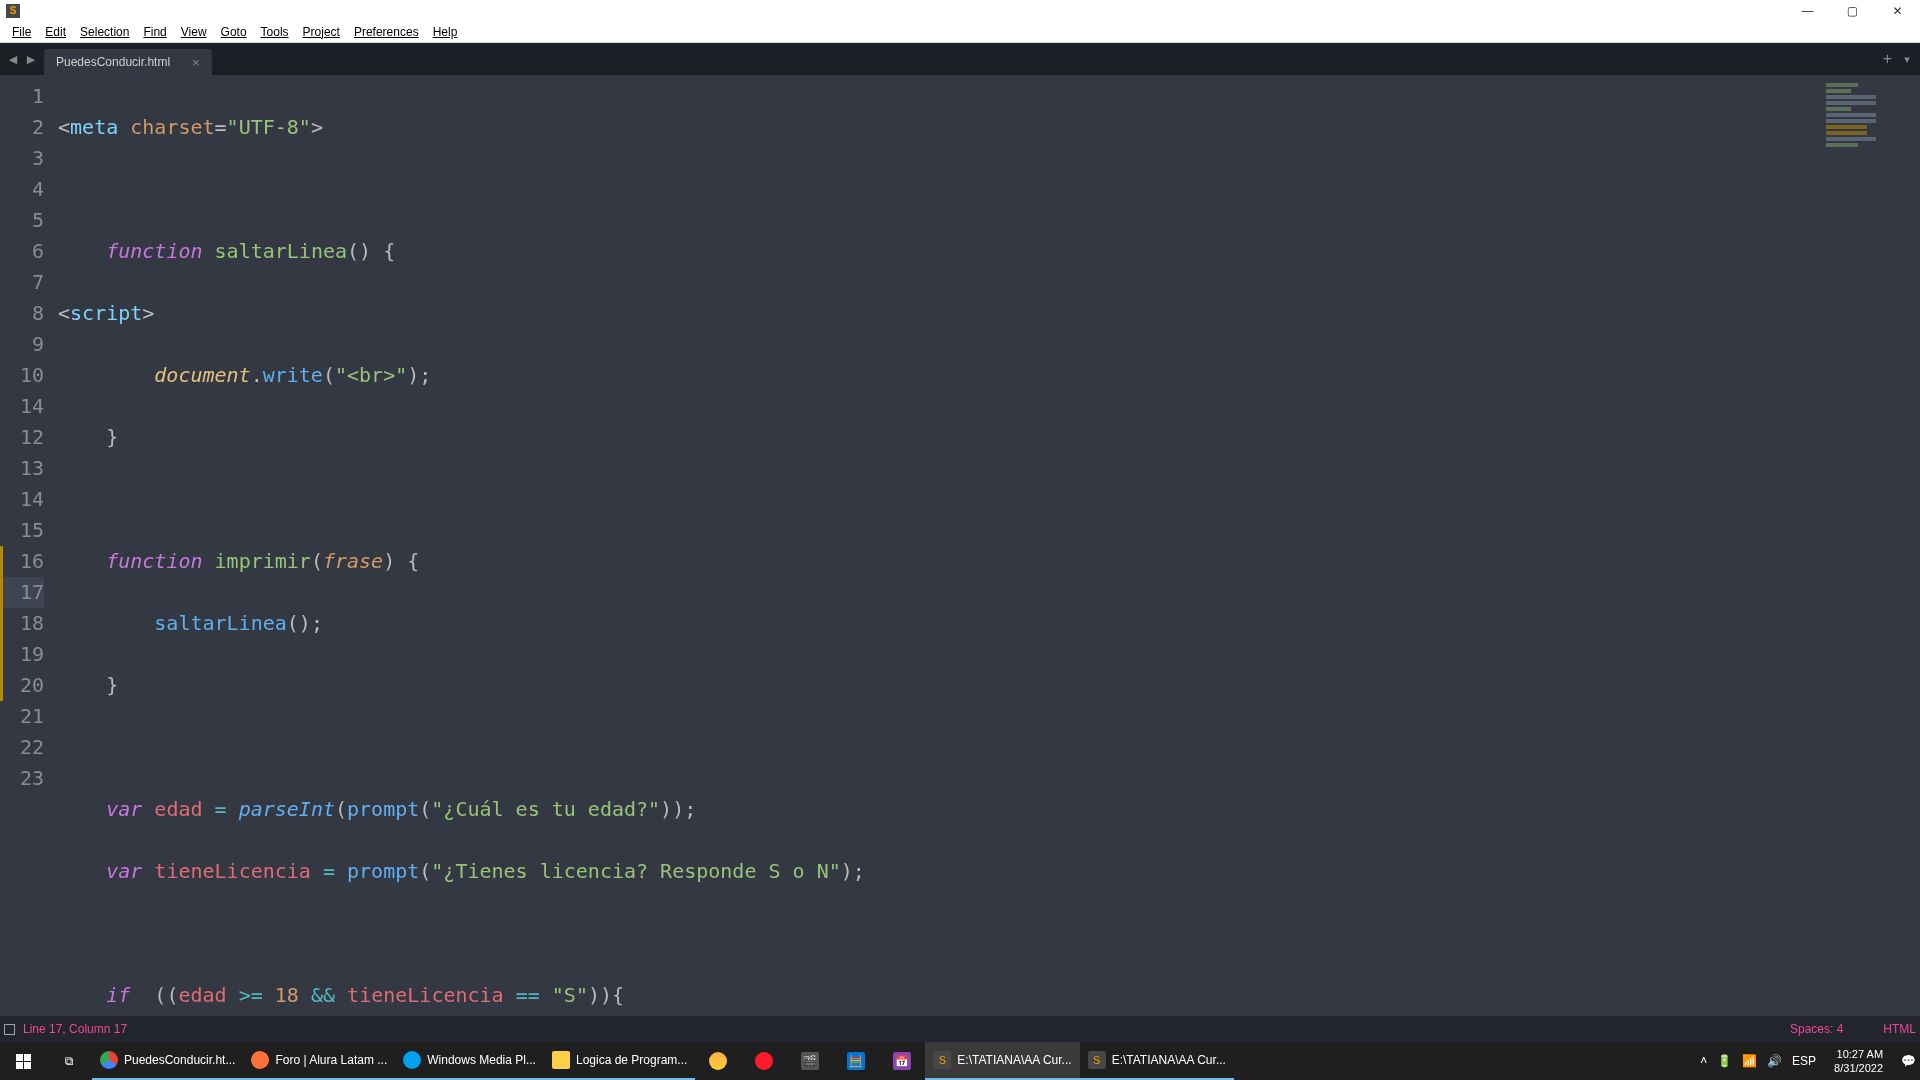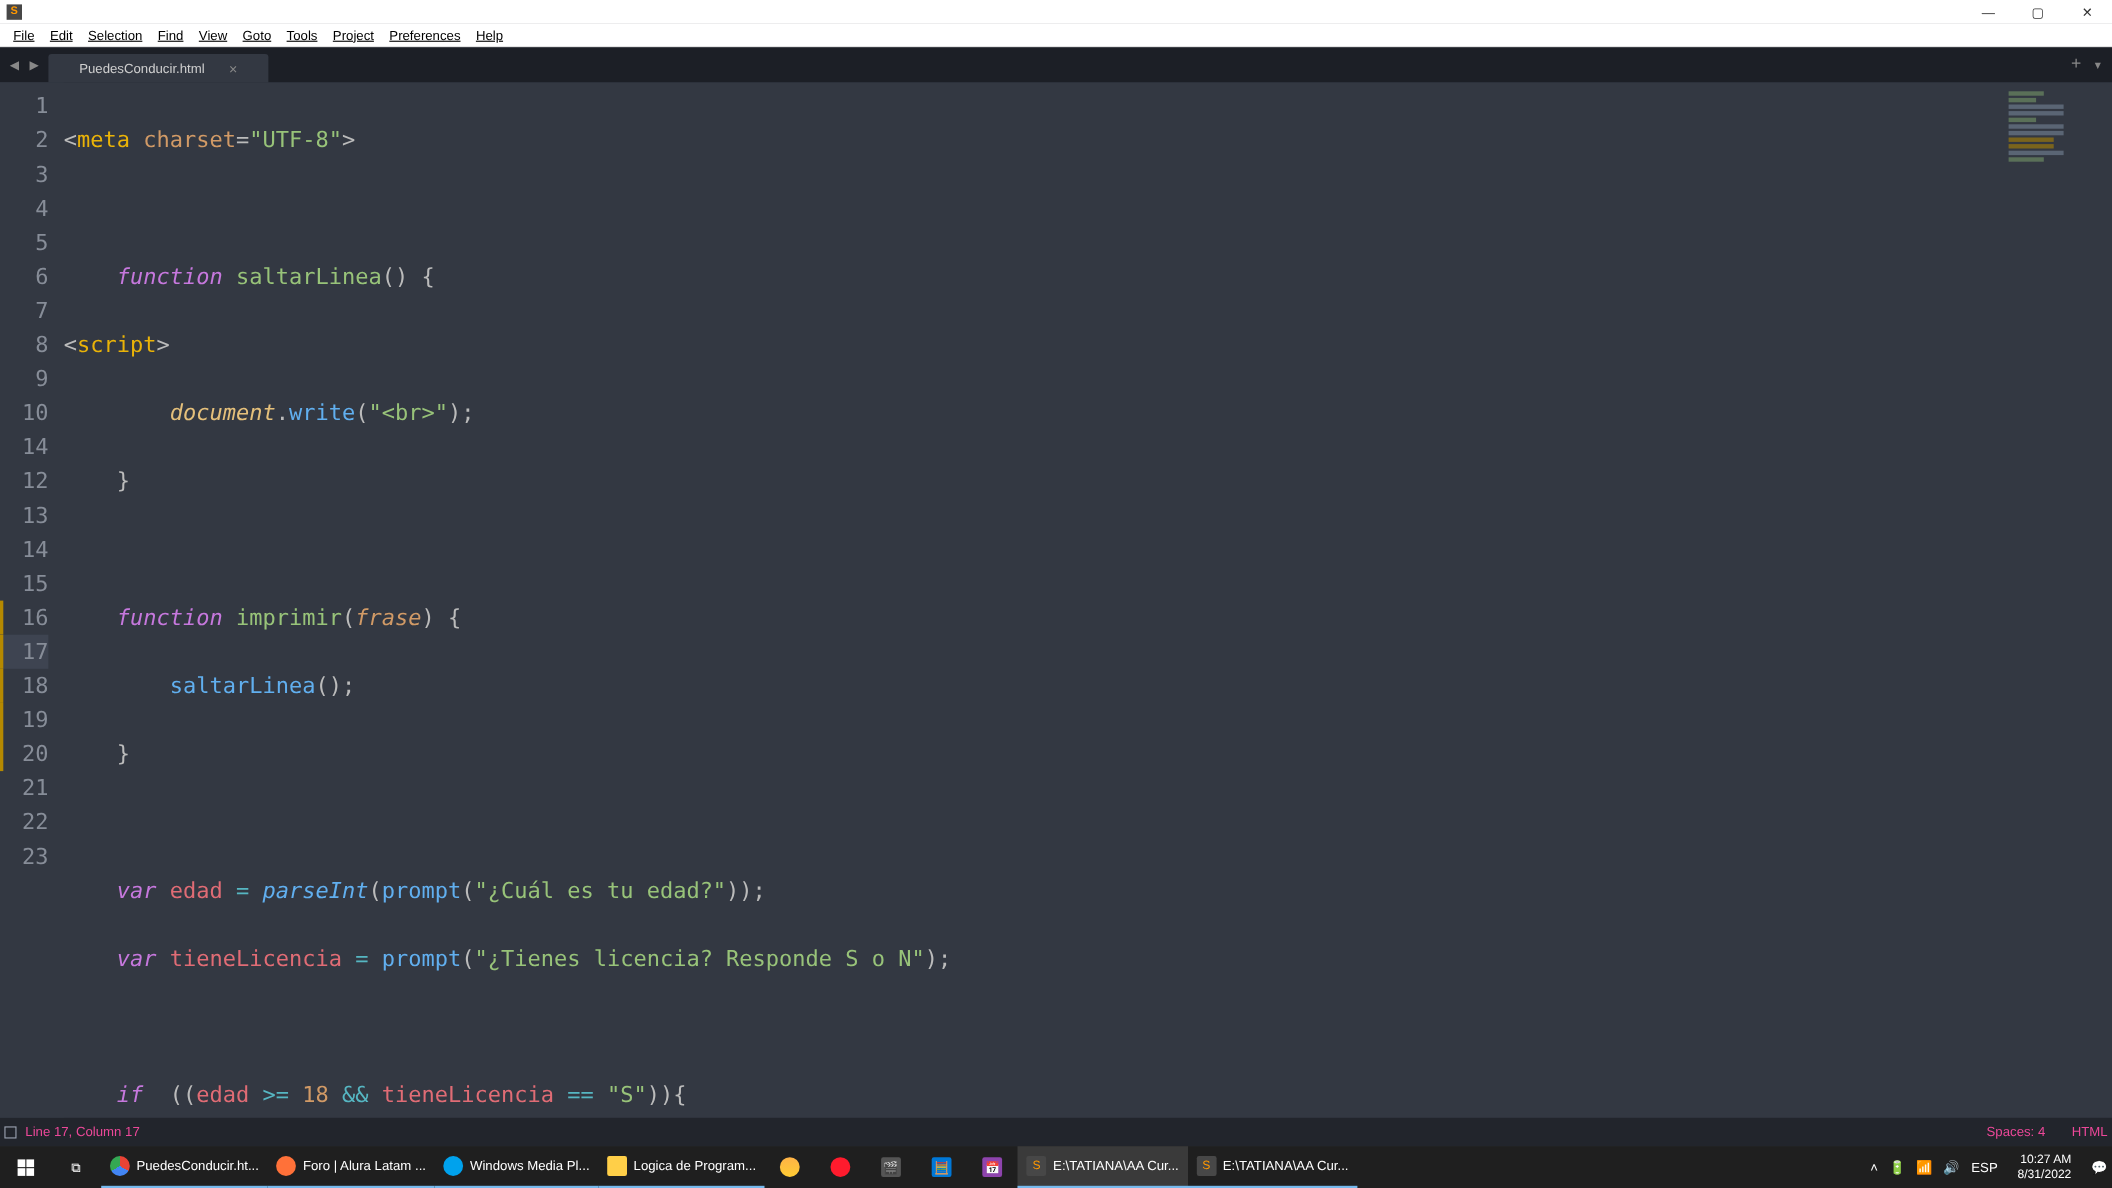--- a/index.html
+++ b/index.html
@@ -43,21 +43,21 @@
   align-items: center;
 }
 .nav-arrows { display: flex; padding: 0 4px; }
 .nav-arrow { width: 18px; height: 22px; display: flex; align-items: center; justify-content: center; color: #888; font-size: 11px; }
 .tab {
   height: 26px;
   background: #333842;
   color: #cfcfcf;
   display: flex;
   align-items: center;
-  padding: 0 28px;
+  padding: 0 12px;
   font-size: 12px;
   position: relative;
   margin-top: 6px;
   border-radius: 3px 3px 0 0;
 }
 .tab .close { margin-left: 22px; color: #888; font-size: 13px; }
 .tabstrip .plus { margin-left: auto; margin-right: 6px; color: #888; font-size: 16px; }
 .editor {
   display: flex;
   height: calc(100% - 21px - 22px - 32px - 26px - 38px);
@@ -90,21 +90,21 @@
   white-space: pre;
 }
 .code .row { height: 31px; }
 .minimap { position:absolute; right:4px; top:6px; width:90px; height:60px; opacity:0.55; }
 .minimap div { height:4px; margin:2px 0; }
 .mm-a { background:#7a9e6b; width:35%; }
 .mm-b { background:#7a8a9e; width:55%; margin-left:8%; }
 .mm-c { background:#7a9e6b; width:28%; margin-left:5%; }
 .mm-d { background:#b58900; width:45%; margin-left:10%; }
 
-.c-tag   { color: #eab308; }
+.c-tag   { color: #7dd3fc; }
 .c-attr  { color: #d19a66; }
 .c-str   { color: #98c379; }
 .c-punc  { color: #bbbbbb; }
 .c-kw    { color: #c678dd; font-style: italic; }
 .c-stor  { color: #c678dd; font-style: italic; }
 .c-func  { color: #61afef; }
 .c-fdec  { color: #98c379; }
 .c-obj   { color: #e5c07b; font-style: italic; }
 .c-var   { color: #e06c75; }
 .c-param { color: #d19a66; font-style: italic; }
@@ -115,21 +115,21 @@
 .statusbar {
   height: 26px;
   background: #22252c;
   color: #ec4899;
   display: flex;
   align-items: center;
   font-size: 12px;
   padding: 0 4px;
 }
 .statusbar .sq { width:11px; height:11px; border:1px solid #9da5b4; margin-right:8px; }
-.statusbar .right { margin-left:auto; display:flex; gap: 24px; }
+.statusbar .right { margin-left:auto; display:flex; gap: 40px; }
 
 .taskbar {
   height: 38px;
   background: #1f1f1f;
   display: flex;
   align-items: center;
   color: #fff;
   font-size: 12px;
 }
 .tb-btn { height: 38px; min-width: 46px; display:flex; align-items:center; justify-content:center; }

